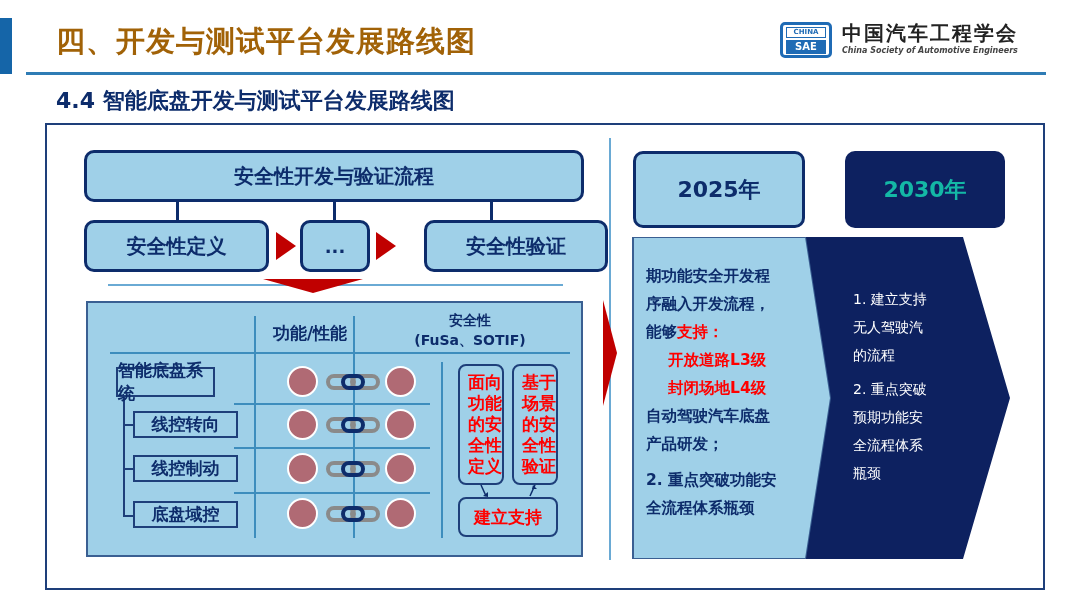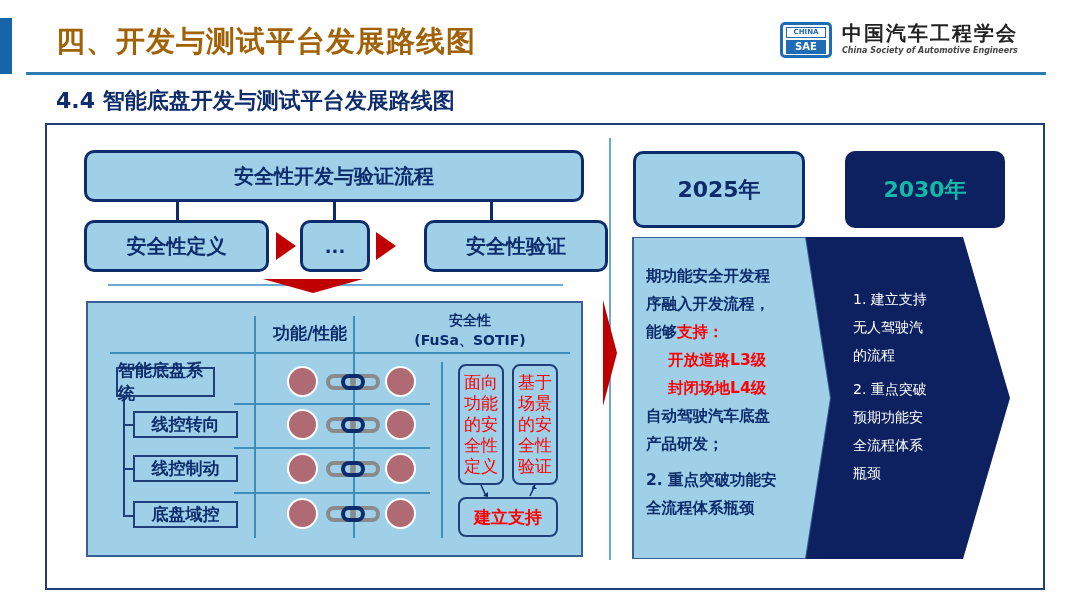--- a/index.html
+++ b/index.html
@@ -39,21 +39,21 @@
   .ch-safe { left: 355px; top: 310px; width: 230px; font-size: 14px; line-height: 20px; }
   .grid-h { position: absolute; height: 2px; background: #3d8dbd; }
   .grid-v { position: absolute; width: 2px; background: #3d8dbd; }
 
   .tree-box { position: absolute; border: 2px solid #1e3f7a; background: #9fd0e8; font-weight: bold; color: #0d2c6b; font-size: 17px; display: flex; align-items: center; justify-content: center; }
   .tree-line { position: absolute; background: #1e3f7a; }
 
   .dot { position: absolute; width: 31px; height: 31px; border-radius: 50%; background: #b06a74; border: 2px solid #ffffff; }
   .chain { position: absolute; width: 54px; height: 20px; }
 
-  .red-box { position: absolute; border: 2px solid #1e3f7a; border-radius: 8px; background: #9fd0e8; color: #ff0000; font-weight: normal; font-size: 17px; line-height: 21px; text-align: center; padding-top: 6px; }
+  .red-box { position: absolute; border: 2px solid #1e3f7a; border-radius: 8px; background: #9fd0e8; color: #ff0000; font-weight: bold; font-size: 17px; line-height: 21px; text-align: right; padding-top: 6px; }
   .key-box { position: absolute; left: 458px; top: 497px; width: 100px; height: 40px; border: 2px solid #1e3f7a; border-radius: 8px; background: #9fd0e8; color: #ff0000; font-weight: bold; font-size: 17px; display: flex; align-items: center; justify-content: center; }
 
   .year { position: absolute; top: 151px; height: 77px; border-radius: 10px; display: flex; align-items: center; justify-content: center; font-weight: bold; font-size: 22px; }
   .year-2025 { left: 633px; width: 172px; background: #9fd0e8; border: 3px solid #0d2c6b; color: #0d2c6b; }
   .year-2030 { left: 845px; width: 160px; background: #0d2160; color: #14b8a6; }
   .road-right { position: absolute; left: 620px; top: 237px; width: 400px; height: 322px; }
   .road-text-left { position: absolute; left: 646px; top: 262px; width: 160px; font-size: 15.5px; font-weight: bold; color: #0d2c6b; line-height: 28px; }
   .road-text-left .red { color: #ff0000; }
   .road-text-left .indent { padding-left: 22px; color: #ff0000; }
   .road-text-left .gap { height: 8px; }

